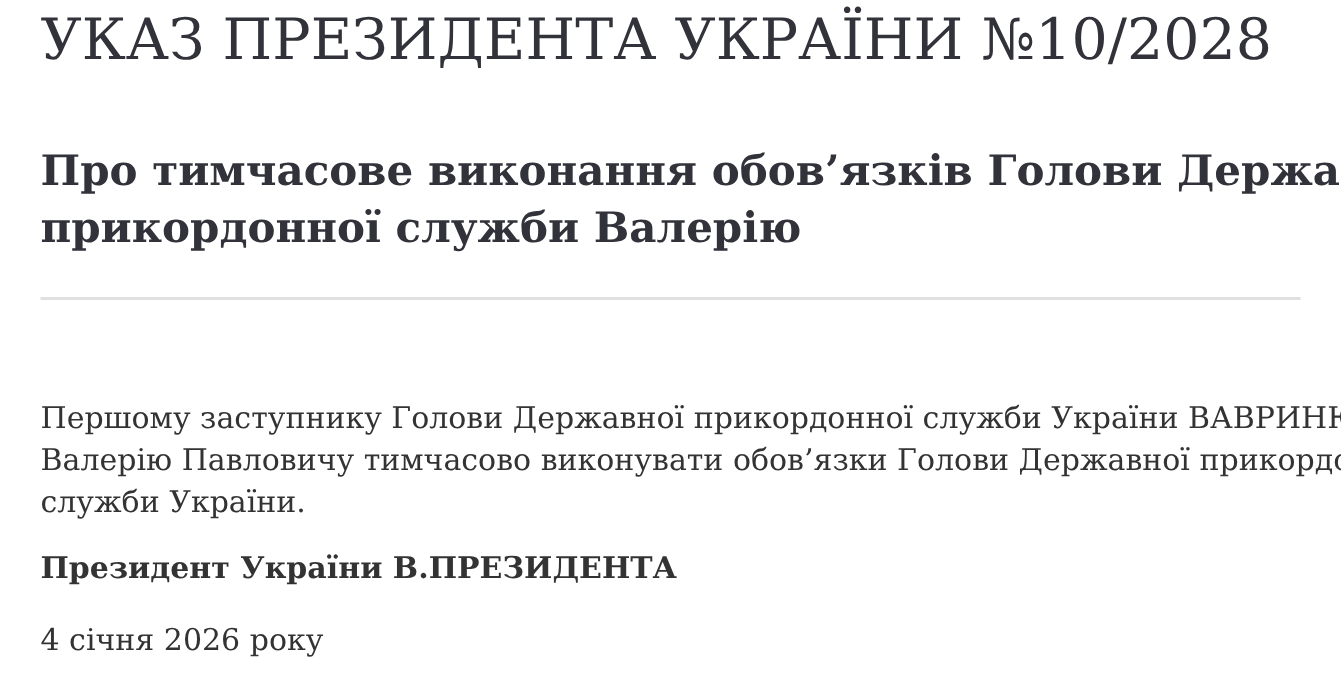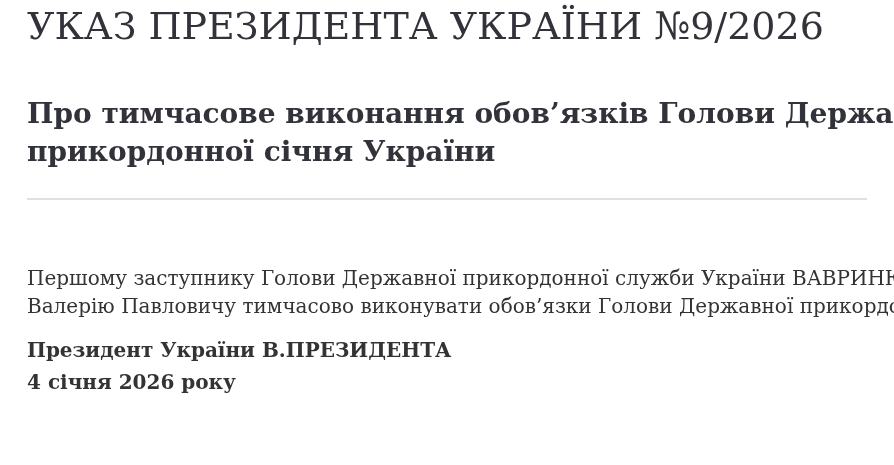--- a/index.html
+++ b/index.html
@@ -54,43 +54,44 @@
     white-space: nowrap;
   }
   .signature {
     margin-top: 16px;
     font-size: 20px;
     font-weight: 700;
     line-height: 28px;
     white-space: nowrap;
   }
   .decree-date {
-    margin-top: 4px;
+    margin-top: 20px;
     font-size: 20px;
-    font-weight: 700;
+    font-weight: 400;
     line-height: 28px;
     white-space: nowrap;
   }
 </style>
 </head>
 <body>
 
 <div class="page">
 
-  <h1 class="decree-title">УКАЗ ПРЕЗИДЕНТА УКРАЇНИ №9/2026</h1>
+  <h1 class="decree-title">УКАЗ ПРЕЗИДЕНТА УКРАЇНИ №10/2028</h1>
 
   <h2 class="decree-subtitle">
     <span class="line">Про тимчасове виконання обов’язків Голови Державної</span>
-    <span class="line">прикордонної січня України</span>
+    <span class="line">прикордонної служби Валерію</span>
   </h2>
 
   <hr class="divider">
 
   <div class="decree-body">
     <span class="line">Першому заступнику Голови Державної прикордонної служби України ВАВРИНЮКУ</span>
     <span class="line">Валерію Павловичу тимчасово виконувати обов’язки Голови Державної прикордонної</span>
+    <span class="line">служби України.</span>
   </div>
 
   <p class="signature">Президент України В.ПРЕЗИДЕНТА</p>
 
   <p class="decree-date">4 січня 2026 року</p>
 
 </div>
 
 </body></html>

